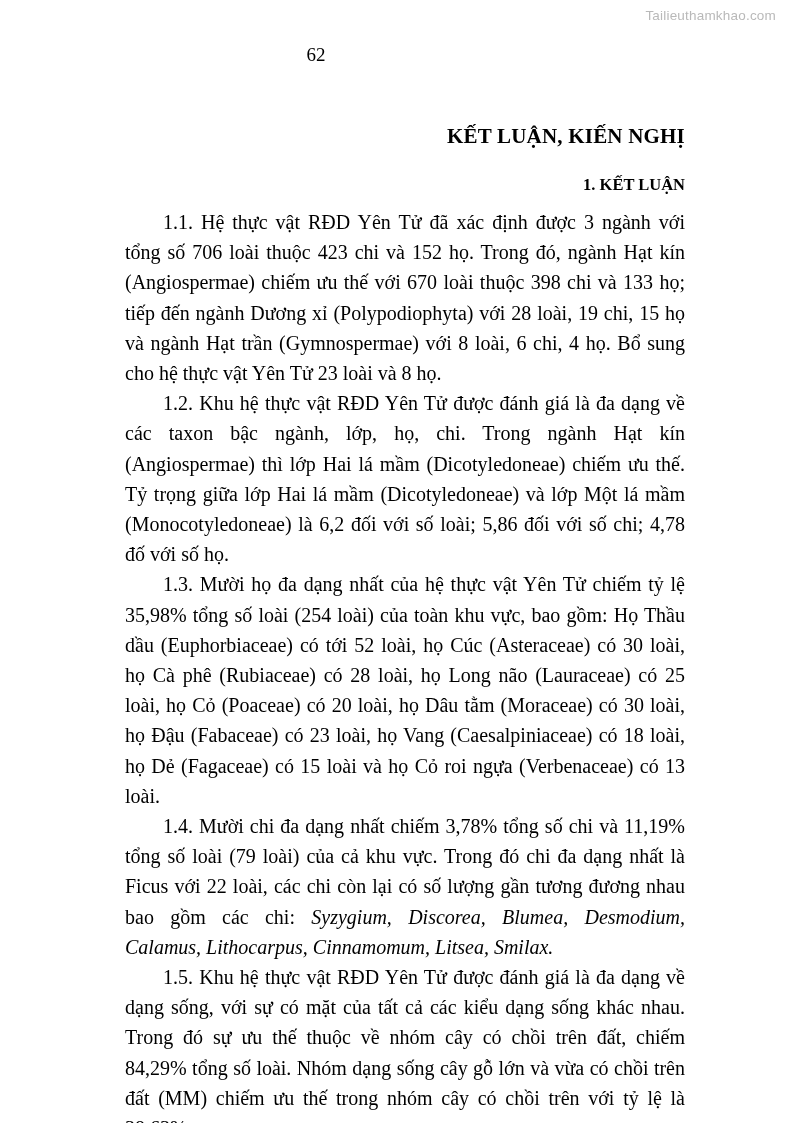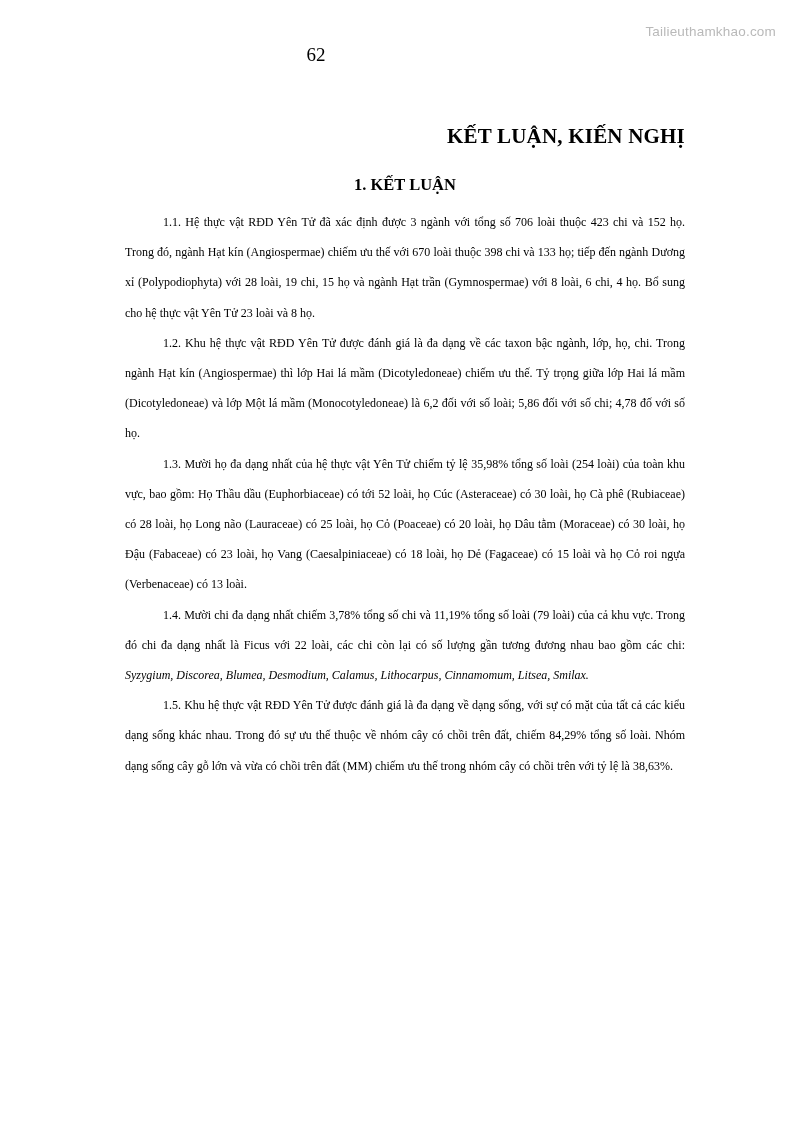--- a/index.html
+++ b/index.html
@@ -19,21 +19,21 @@
   .page {
     position: relative;
     width: 794px;
     height: 1123px;
     box-sizing: border-box;
   }
 
   
   .watermark {
     position: absolute;
-    top: 24px;
+    top: 8px;
     right: 18px;
     font-family: "Liberation Sans", "DejaVu Sans", sans-serif;
     font-size: 13.5px;
     color: #b9b9b9;
     letter-spacing: 0.2px;
     user-select: none;
   }
 
   .page-number {
     position: absolute;
@@ -59,25 +59,25 @@
     margin: 0 0 26px 0;
     line-height: 26px;
     letter-spacing: 0.2px;
   }
 
   h2.section-heading {
     font-size: 16.5px;
     font-weight: bold;
     margin: 0 0 12px 0;
     line-height: 20px;
-    text-align: center;
+    text-align: right;
   }
 
   p.para {
-    font-size: 12px;
+    font-size: 20px;
     line-height: 30.2px;
     margin: 0 0 0 0;
     text-align: justify;
     text-justify: inter-word;
     text-indent: 38px;
     hyphens: none;
   }
 
   p.center-line {
     font-size: 17.6px;

